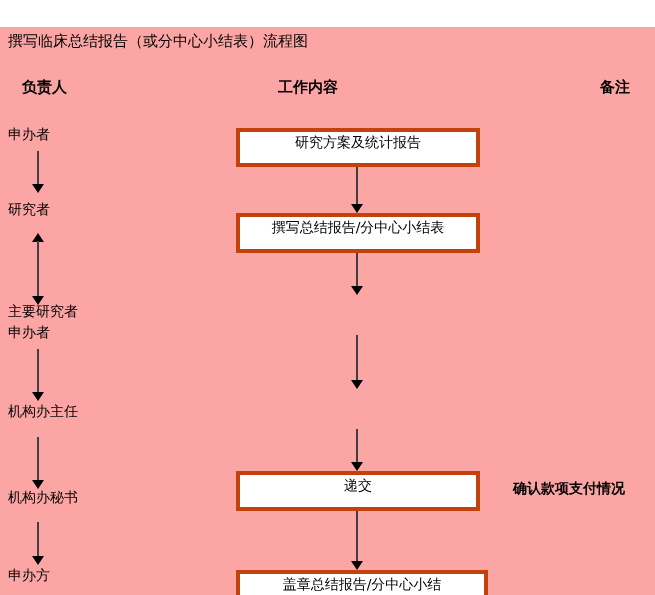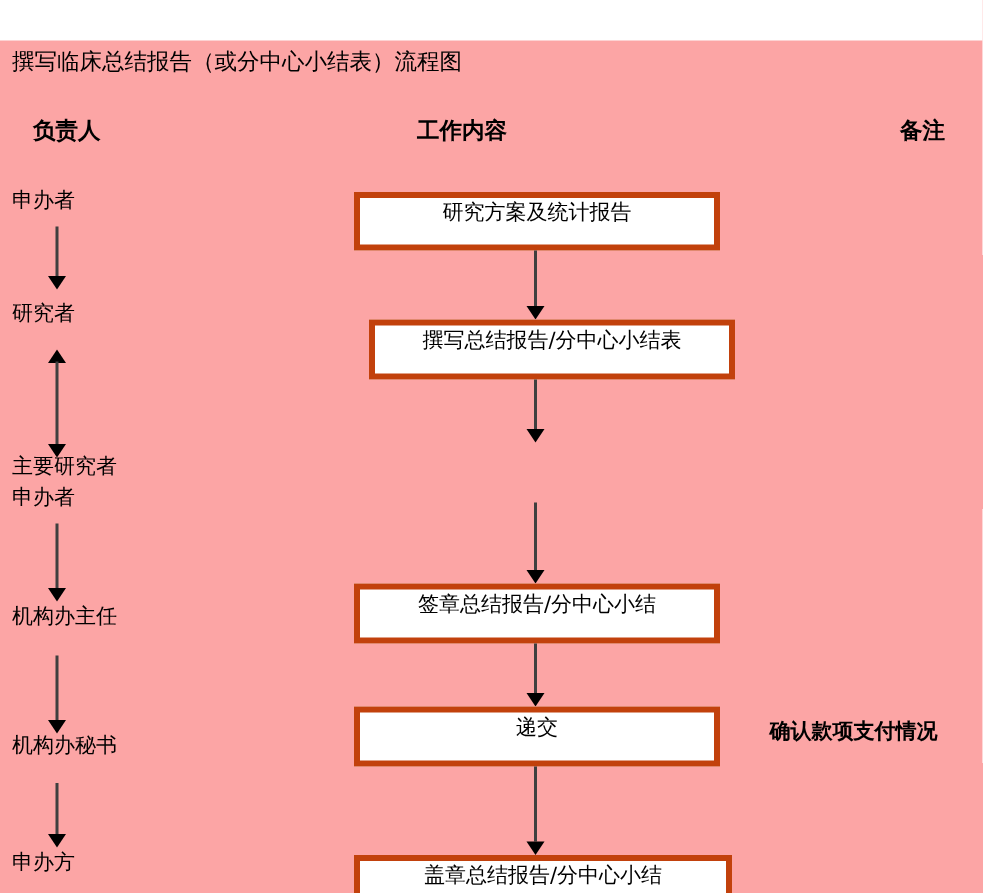--- a/index.html
+++ b/index.html
@@ -164,38 +164,35 @@
 
   <div class="abs process-box" style="left:236px; top:101px; width:244px; height:39px;">
     <span class="box-text">研究方案及统计报告</span>
   </div>
 
   <div class="abs arrow" style="left:351px; top:140px; height:46px;">
     <div class="shaft" style="height:37px;"></div>
     <div class="head-down"></div>
   </div>
 
-  <div class="abs process-box" style="left:246px; top:186px; width:244px; height:40px;">
+  <div class="abs process-box" style="left:236px; top:186px; width:244px; height:40px;">
     <span class="box-text">撰写总结报告/分中心小结表</span>
   </div>
 
   <div class="abs arrow" style="left:351px; top:226px; height:42px;">
     <div class="shaft" style="height:33px;"></div>
     <div class="head-down"></div>
   </div>
 
 
   <div class="abs arrow" style="left:351px; top:308px; height:54px;">
     <div class="shaft" style="height:45px;"></div>
     <div class="head-down"></div>
   </div>
 
-  <div class="abs process-box" style="left:236px; top:362px; width:244px; height:40px;">
-    <span class="box-text">签章总结报告/分中心小结</span>
-  </div>
 
   <div class="abs arrow" style="left:351px; top:402px; height:42px;">
     <div class="shaft" style="height:33px;"></div>
     <div class="head-down"></div>
   </div>
 
   <div class="abs process-box" style="left:236px; top:444px; width:244px; height:40px;">
     <span class="box-text">递交</span>
   </div>
 

